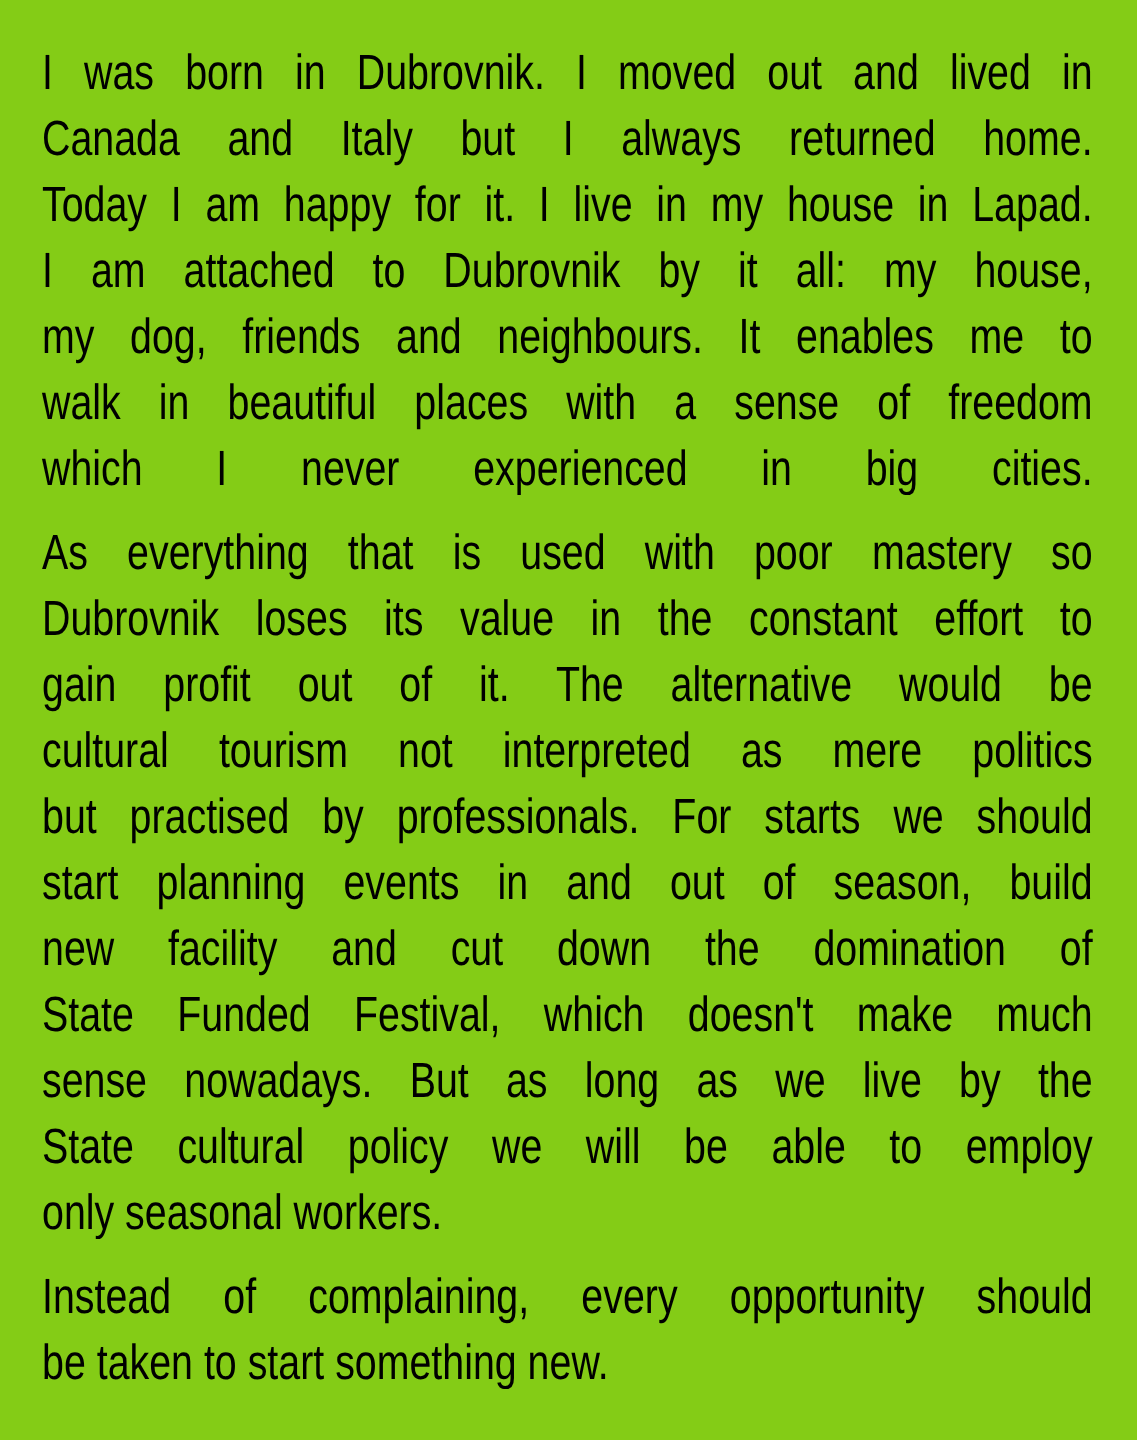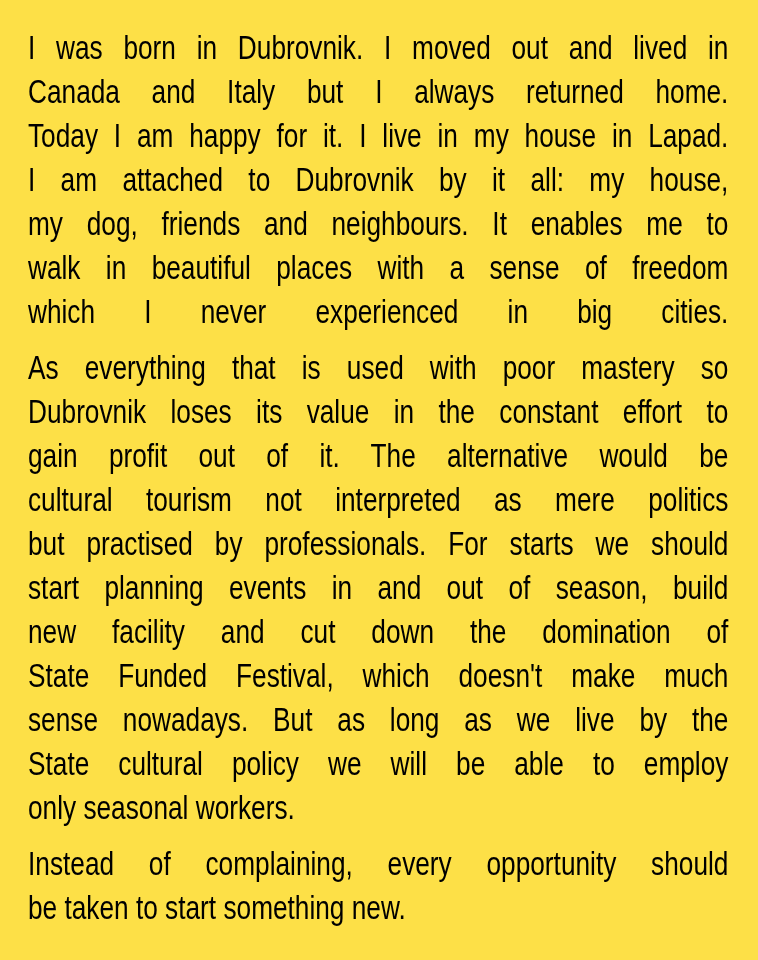--- a/index.html
+++ b/index.html
@@ -38,21 +38,21 @@
     white-space: normal;
   }
   .line.left {
     text-align: left;
     text-align-last: left;
   }
 </style>
 </head>
 <body>
 
-<div class="page" style="background: #fde047;">
+<div class="page" style="background: #84cc16;">
   <div class="text-block" id="text-block">
       <div class="paragraph" style="color: rgb(0, 0, 0);">
         <div class="line">I was born in Dubrovnik. I moved out and lived in</div>
         <div class="line">Canada and Italy but I always returned home.</div>
         <div class="line">Today I am happy for it. I live in my house in Lapad.</div>
         <div class="line">I am attached to Dubrovnik by it all: my house,</div>
         <div class="line">my dog, friends and neighbours. It enables me to</div>
         <div class="line">walk in beautiful places with a sense of freedom</div>
         <div class="line">which I never experienced in big cities.</div>
       </div>

